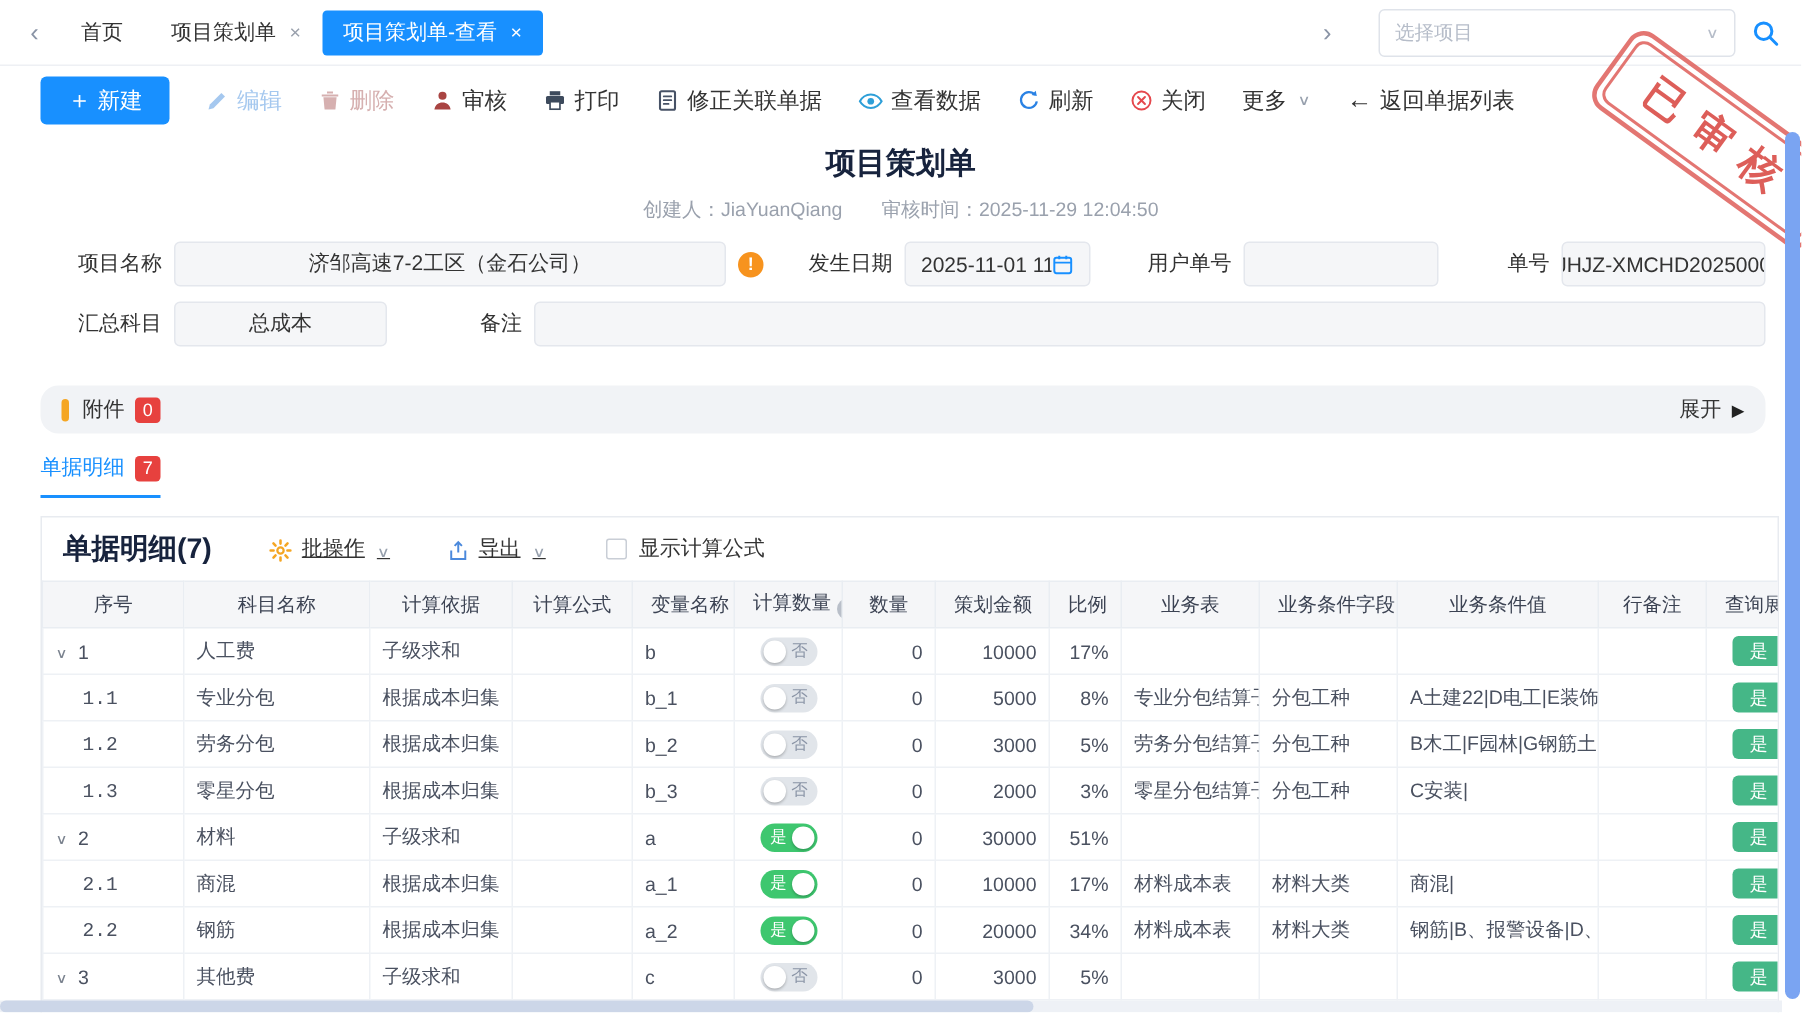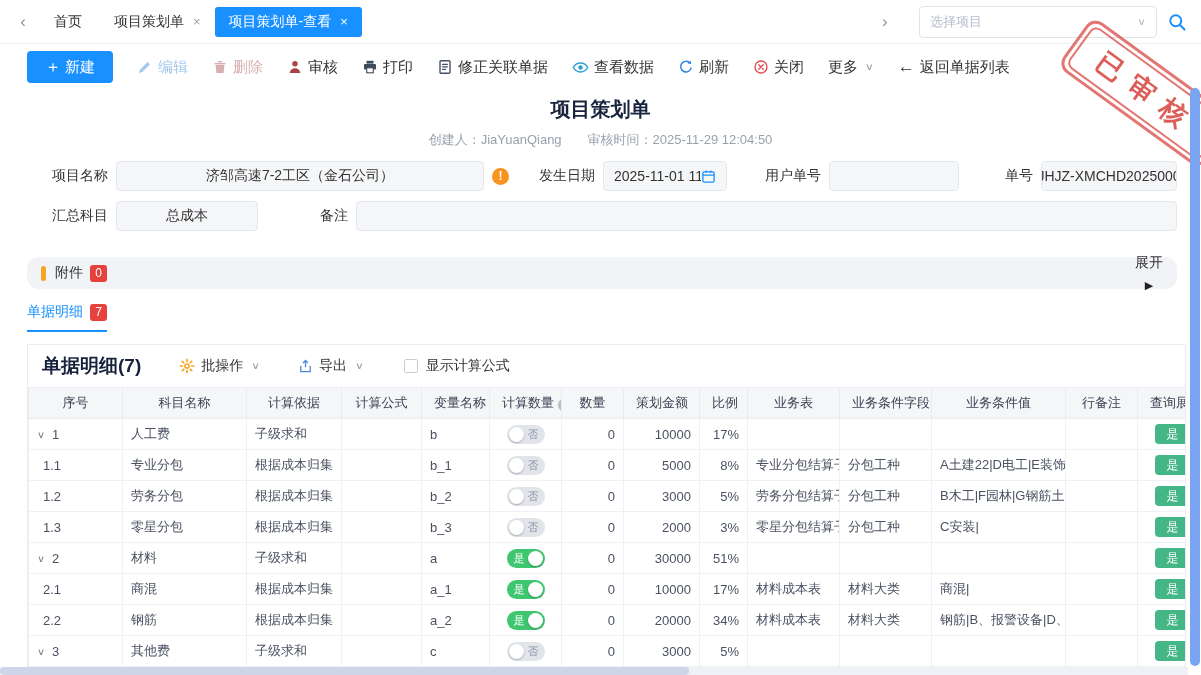--- a/index.html
+++ b/index.html
@@ -47,42 +47,42 @@
   .f-label{text-align:right;color:#333;flex:0 0 auto;}
   .f-input{height:30px;background:#f5f6f8;border:1px solid #e4e7ed;border-radius:4px;display:flex;align-items:center;padding:0 10px;color:#333;white-space:nowrap;overflow:hidden;cursor:text;justify-content:center;}
   .info-icon{width:17px;height:17px;border-radius:50%;background:#f7931e;color:#fff;font-size:12px;font-weight:bold;display:flex;align-items:center;justify-content:center;margin-left:8px;flex:0 0 auto;cursor:pointer;}
   .cal-icon{margin-left:auto;color:#1890ff;display:flex;cursor:pointer;}
 
   
   .attach-bar{margin:26px 24px 0 27px;height:32px;background:#f1f3f6;border-radius:12px;display:flex;align-items:center;padding:0 14px;}
   .attach-marker{width:5px;height:15px;background:#f5a623;border-radius:2.5px;margin-right:9px;}
   .attach-label{font-size:14px;color:#333;}
   .badge{display:inline-flex;align-items:center;justify-content:center;min-width:17px;height:17px;padding:0 4px;background:#e7413e;color:#fff;font-size:12px;border-radius:3px;margin-left:7px;}
-  .attach-expand{margin-left:auto;display:flex;align-items:center;gap:7px;font-size:14px;color:#333;cursor:pointer;flex-direction:column;}
+  .attach-expand{margin-left:auto;display:flex;align-items:center;gap:7px;font-size:14px;color:#333;cursor:pointer;}
   .expand-tri{font-size:11px;color:#222;}
 
   
   .detail-tabs{margin:14px 24px 0 27px;display:flex;}
   .detail-tab{display:flex;align-items:center;gap:7px;color:#1890ff;font-size:14px;padding-bottom:9px;border-bottom:2px solid #1890ff;cursor:pointer;}
 
   
   .grid-card{margin:12px 15px 0 27px;height:335px;border:1px solid #e8ebf0;background:#fff;overflow:hidden;position:relative;}
   .grid-toolbar{height:42px;display:flex;align-items:center;padding:0 14px;}
   .gt-title{font-size:19px;font-weight:bold;color:#17233d;}
-  .gt-item{margin-left:38px;display:flex;align-items:center;gap:6px;font-size:14px;color:#333;cursor:pointer;}
+  .gt-item{margin-left:38px;display:flex;align-items:flex-end;gap:6px;font-size:14px;color:#333;cursor:pointer;text-decoration:underline;}
   .checkbox{width:14px;height:14px;border:1px solid #c9ced6;border-radius:2px;background:#fff;display:inline-block;cursor:pointer;}
   .gt-check{margin-left:40px;display:flex;align-items:center;gap:8px;font-size:14px;color:#333;}
 
   table.grid{border-collapse:collapse;table-layout:fixed;width:1179px;font-size:13px;color:#4a5160;}
   table.grid th{background:#f5f6f8;font-weight:normal;color:#3c4353;height:31px;border:1px solid #e9edf2;text-align:center;padding:0 12px;white-space:nowrap;overflow:hidden;}
   table.grid td{height:31px;border:1px solid #eef1f5;padding:0 8px;white-space:nowrap;overflow:hidden;background:#fff;}
   td.c-num{text-align:right;}
   td.c-center{text-align:center;}
   td.c-seq .tree-caret{color:#7a828e;font-size:11px;margin-right:7px;cursor:pointer;display:inline-block;transform:scaleY(.85);}
-  td.c-seq.child{padding-left:14px;}
+  td.c-seq.child{padding-left:26px;font-family:Liberation Mono, monospace;}
   .help-icon{display:inline-flex;align-items:center;justify-content:center;width:14px;height:14px;border-radius:50%;background:#b9bfc9;color:#fff;font-size:10px;margin-left:4px;vertical-align:-2px;cursor:pointer;}
 
   
   .toggle{position:relative;display:inline-block;width:38px;height:19px;border-radius:10px;vertical-align:middle;cursor:pointer;}
   .toggle.off{background:#e1e5ea;}
   .toggle.on{background:#3ec76f;}
   .toggle .knob{position:absolute;top:2px;width:15px;height:15px;border-radius:50%;background:#fff;box-shadow:0 1px 2px rgba(0,0,0,.25);}
   .toggle.off .knob{left:2px;}
   .toggle.on .knob{right:2px;}
   .toggle .tg-label{position:absolute;top:3px;font-size:11px;line-height:13px;}

